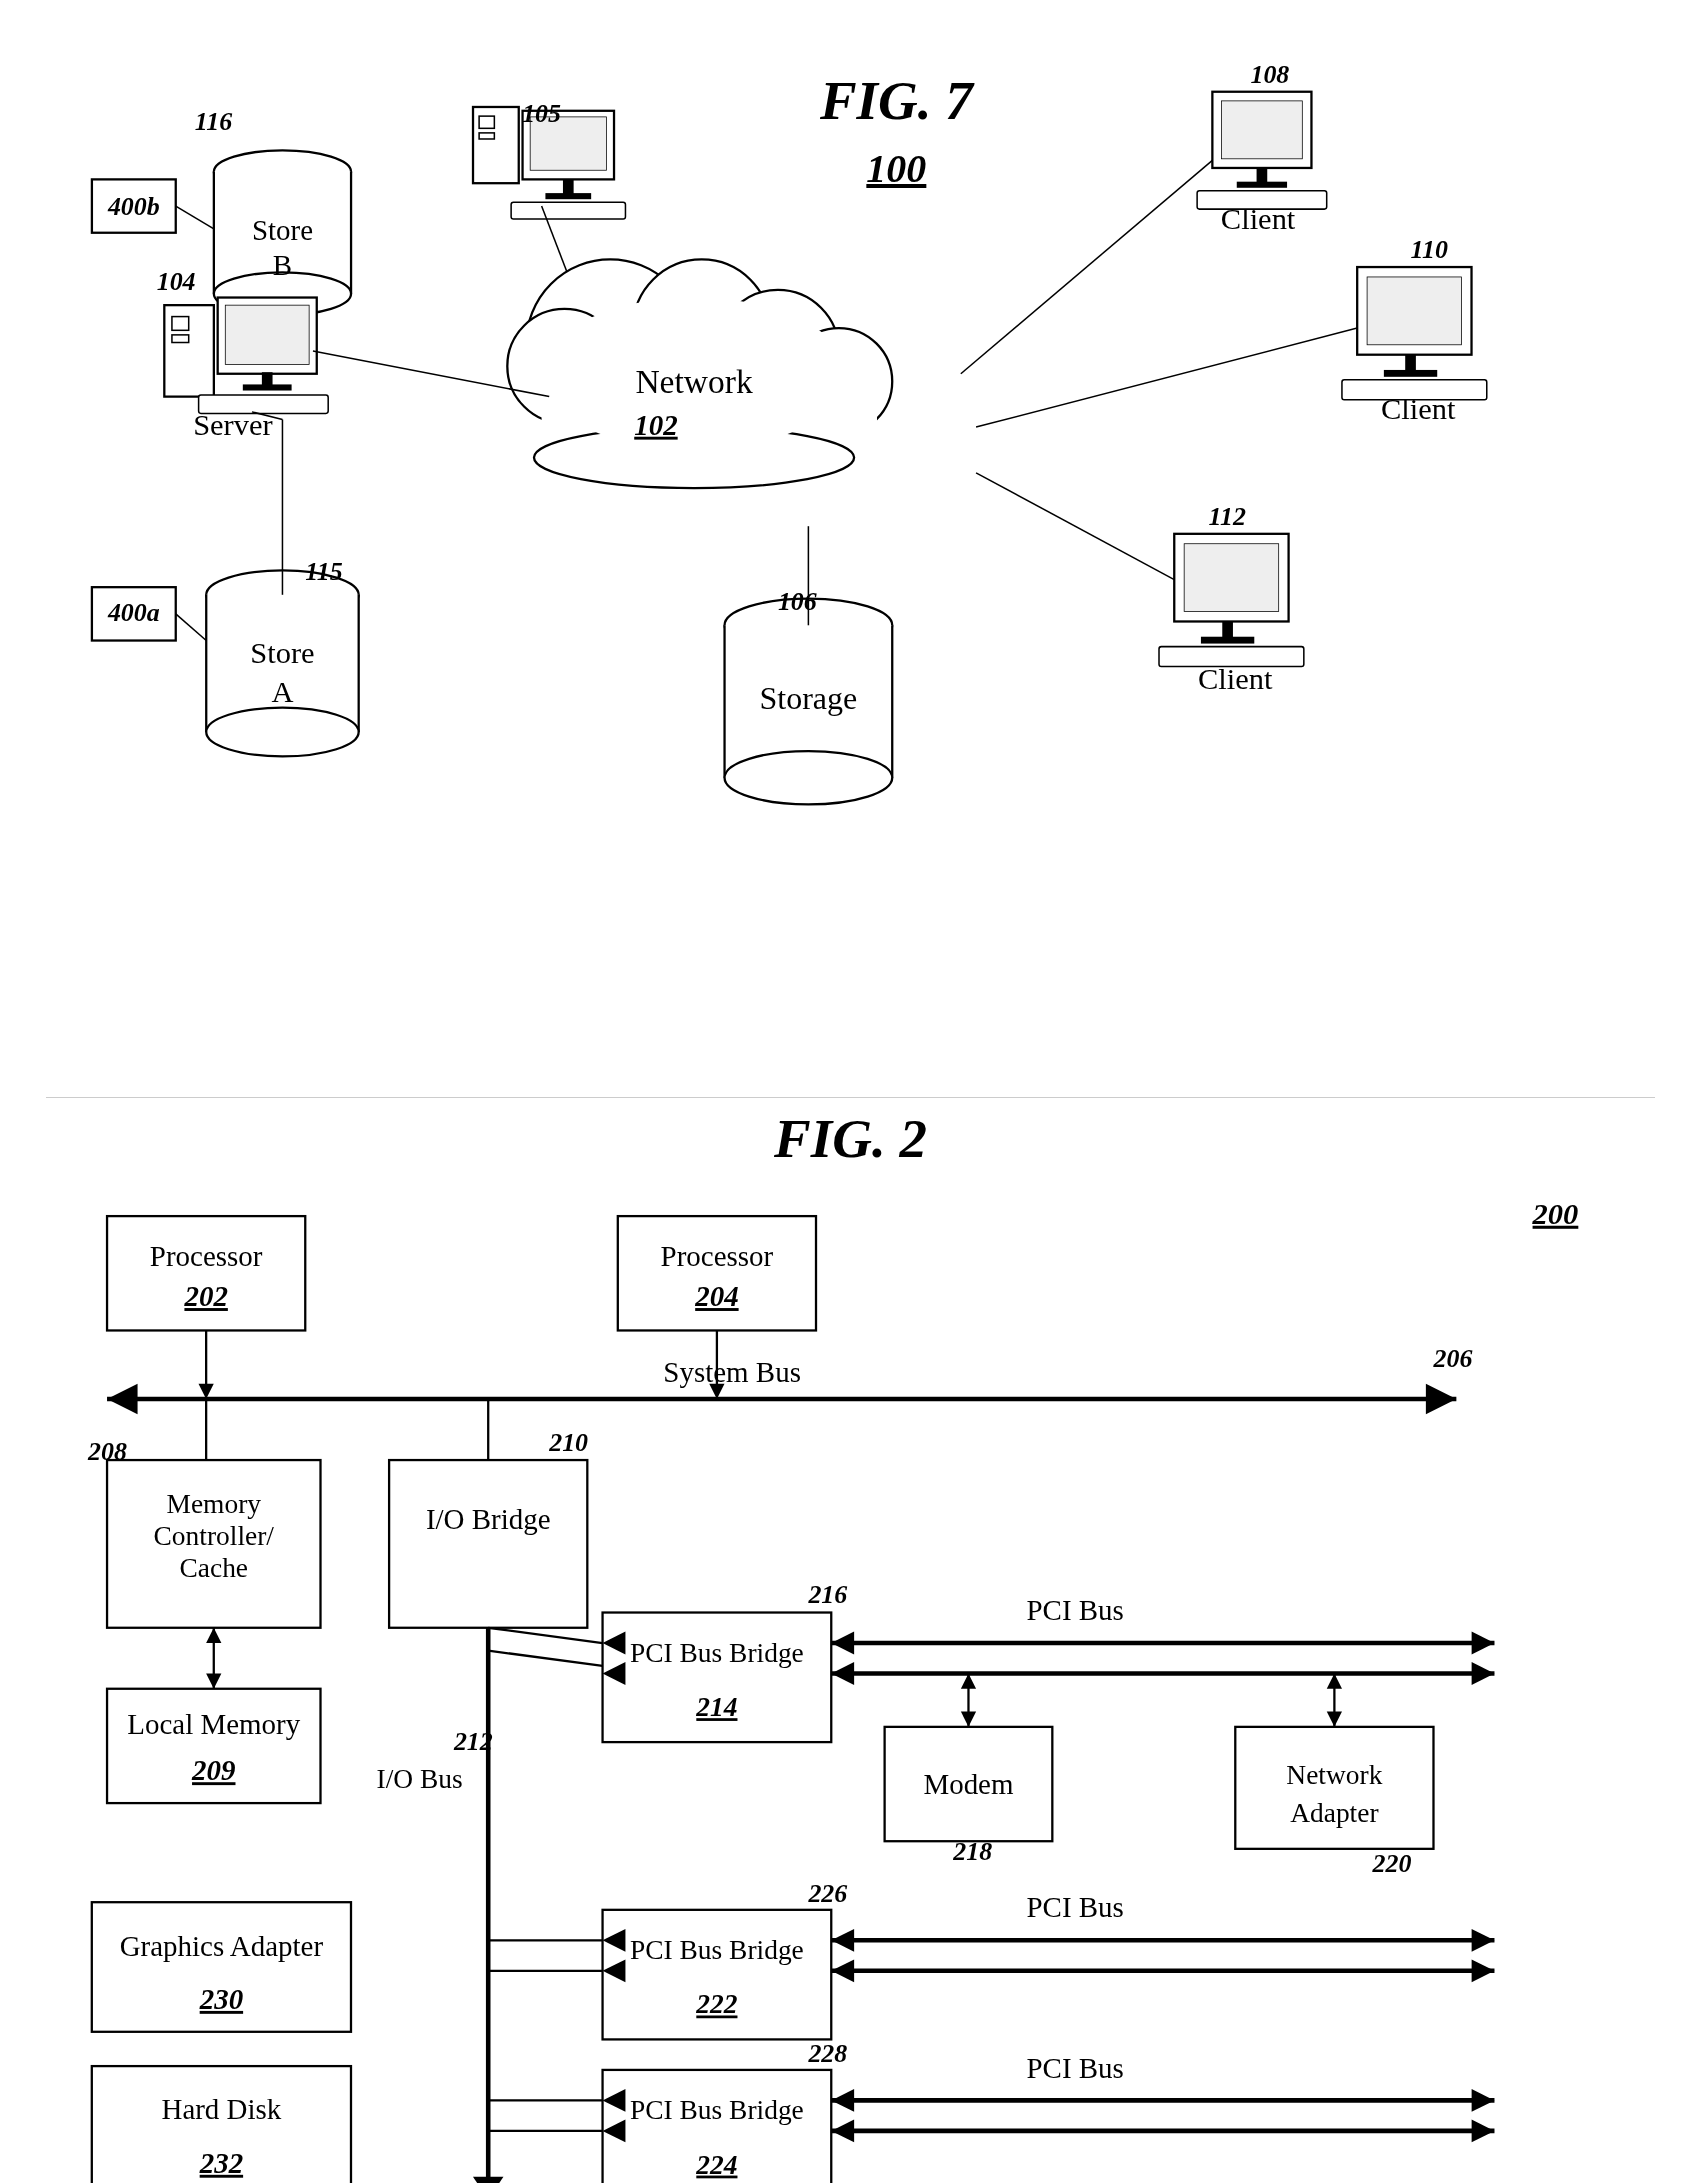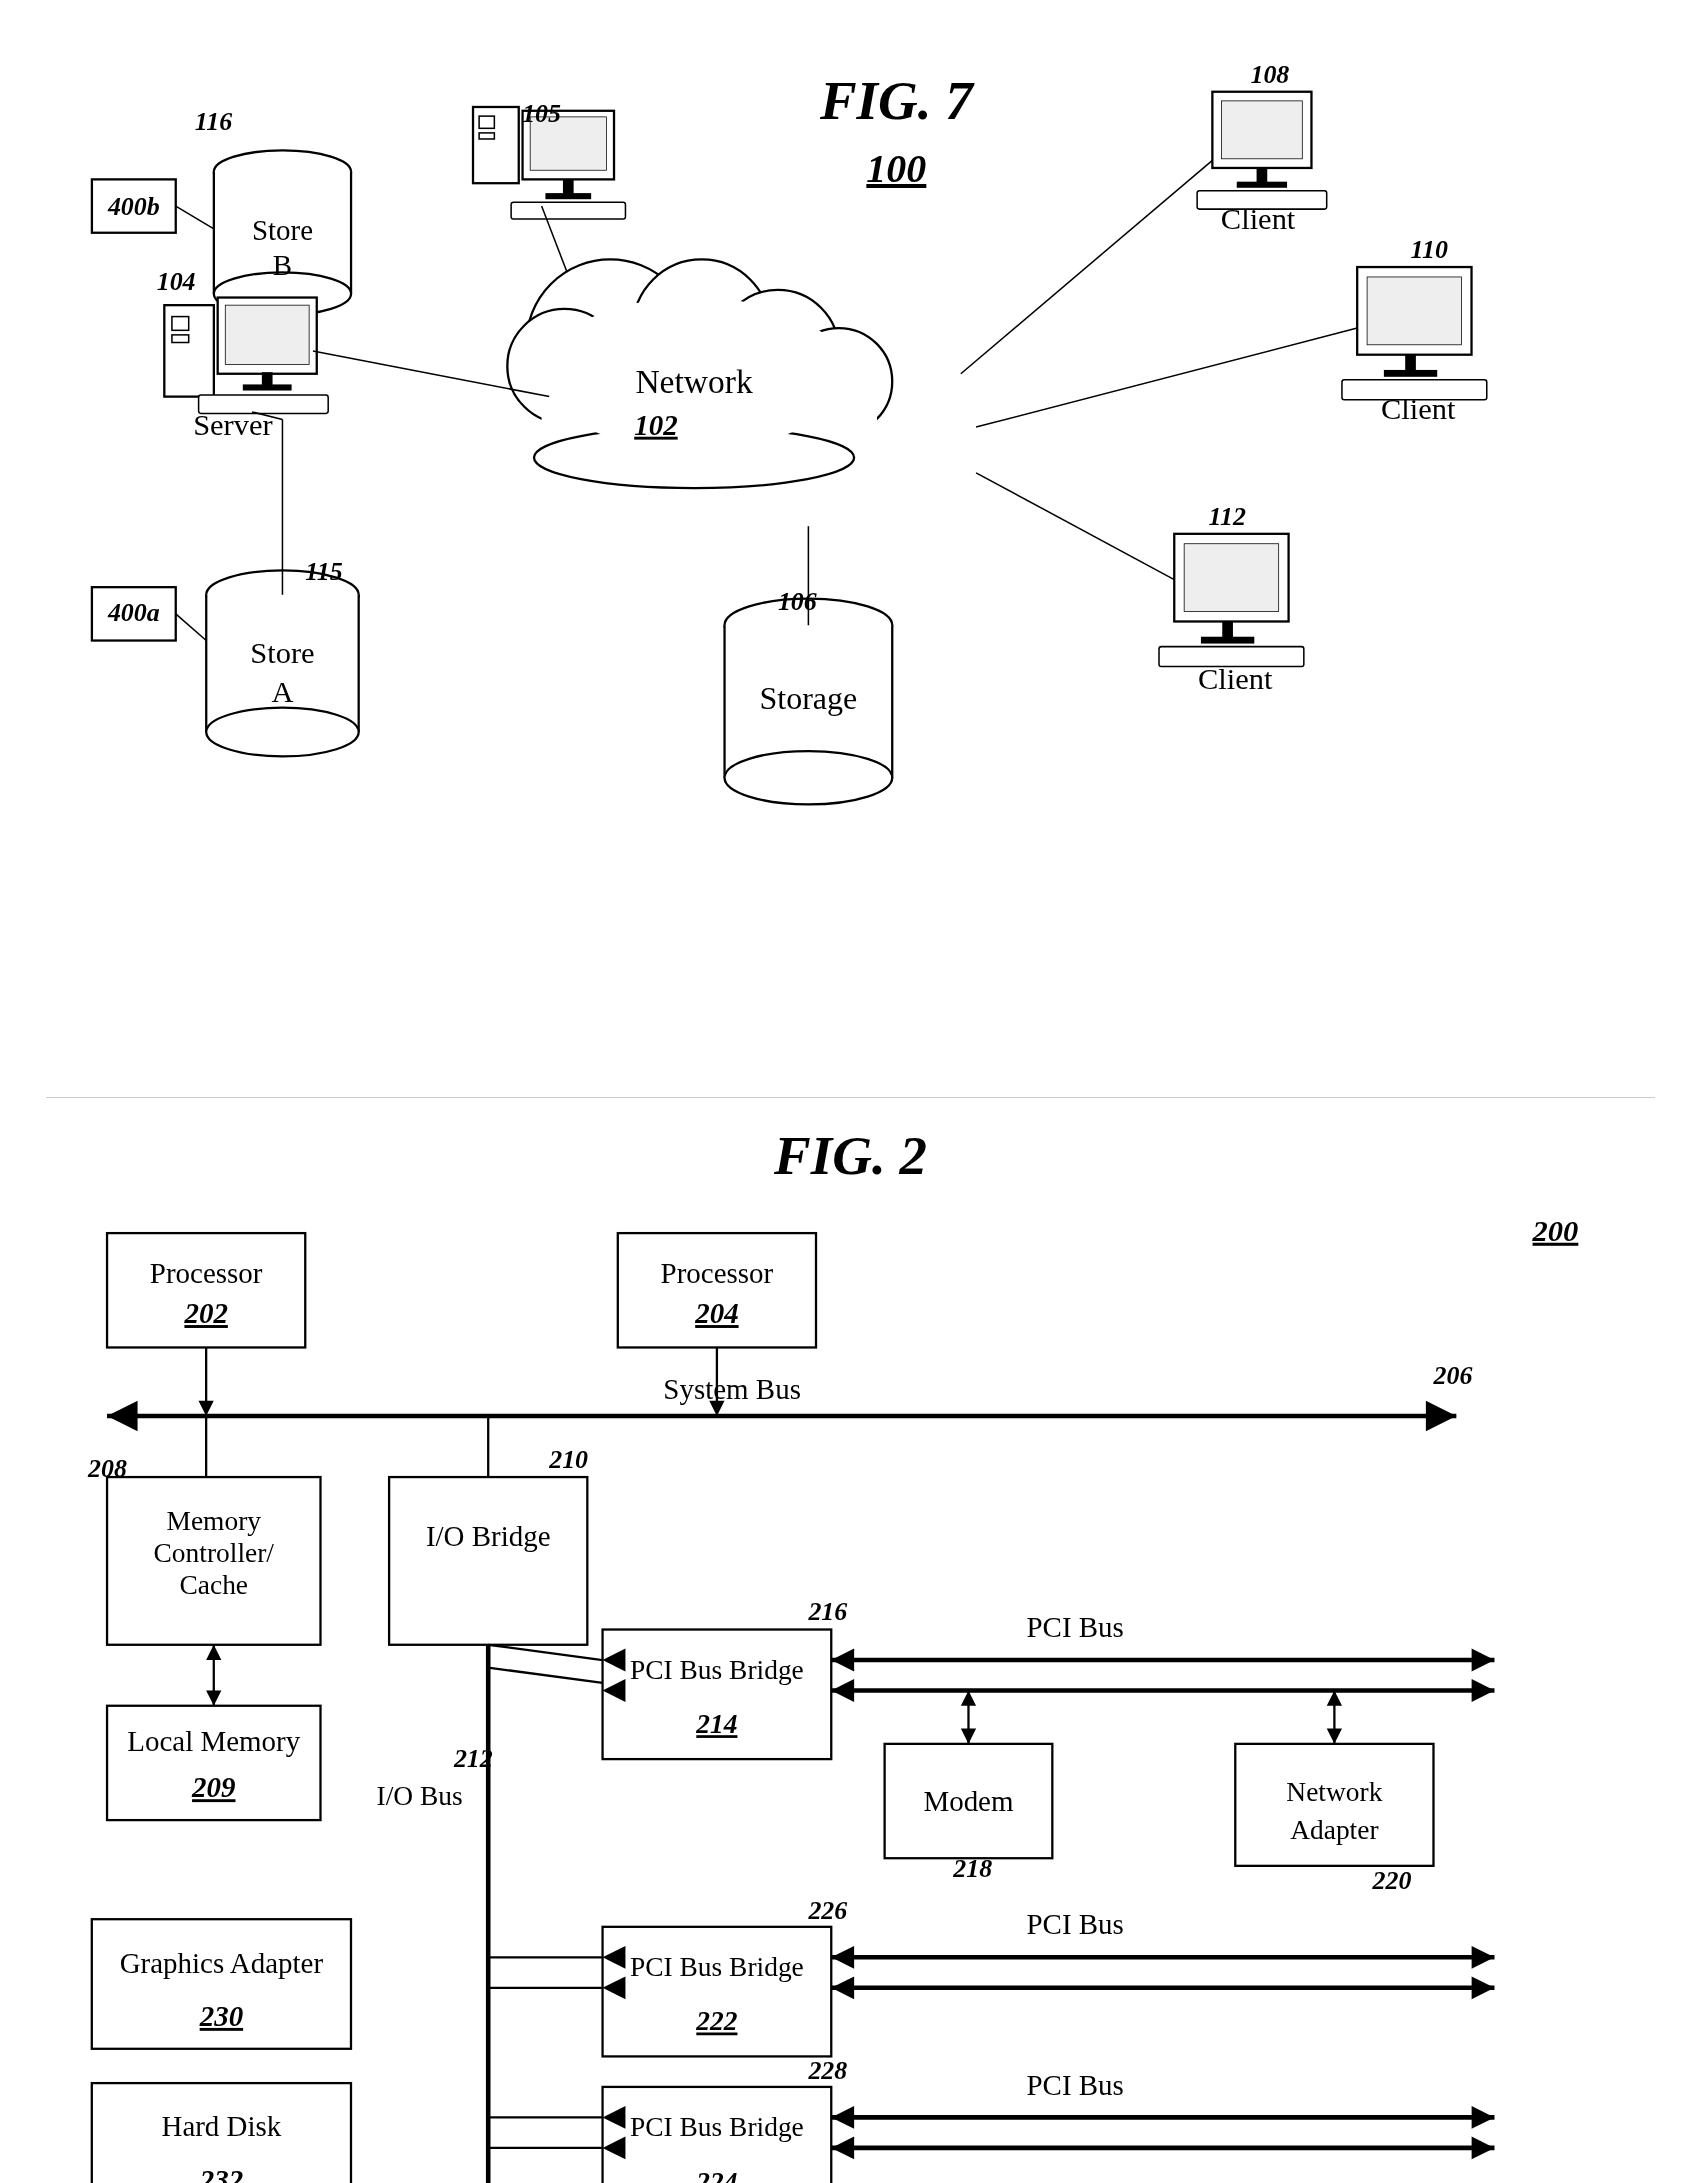--- a/index.html
+++ b/index.html
@@ -188,21 +188,21 @@
 
       <text x="1525" y="628" font-size="34" font-style="italic" font-weight="bold" font-family="Times New Roman">112</text>
       <text x="1560" y="843" text-anchor="middle" font-size="40" font-family="Times New Roman">Client</text>
 
       <line x1="1480" y1="700" x2="1220" y2="560" stroke="black" stroke-width="2"></line>
 
     </svg>
 
   </div>
 
-  <div style="margin-top: 26px; margin-bottom: 7.6px;">
+  <div style="margin-top: 9px; margin-bottom: 7.6px;">
     <div class="fig2-title">
       <span>FIG. 2</span>
     </div>
   </div>
 
   <div style="position:relative; width:1601px; height:1052px;">
     <svg width="1601" height="1052" viewBox="0 0 2100 1380" style="position:absolute;top:0;left:0;">
 
       <text x="1950" y="60" font-size="40" font-style="italic" font-weight="bold" font-family="Times New Roman" text-decoration="underline">200</text>
 

